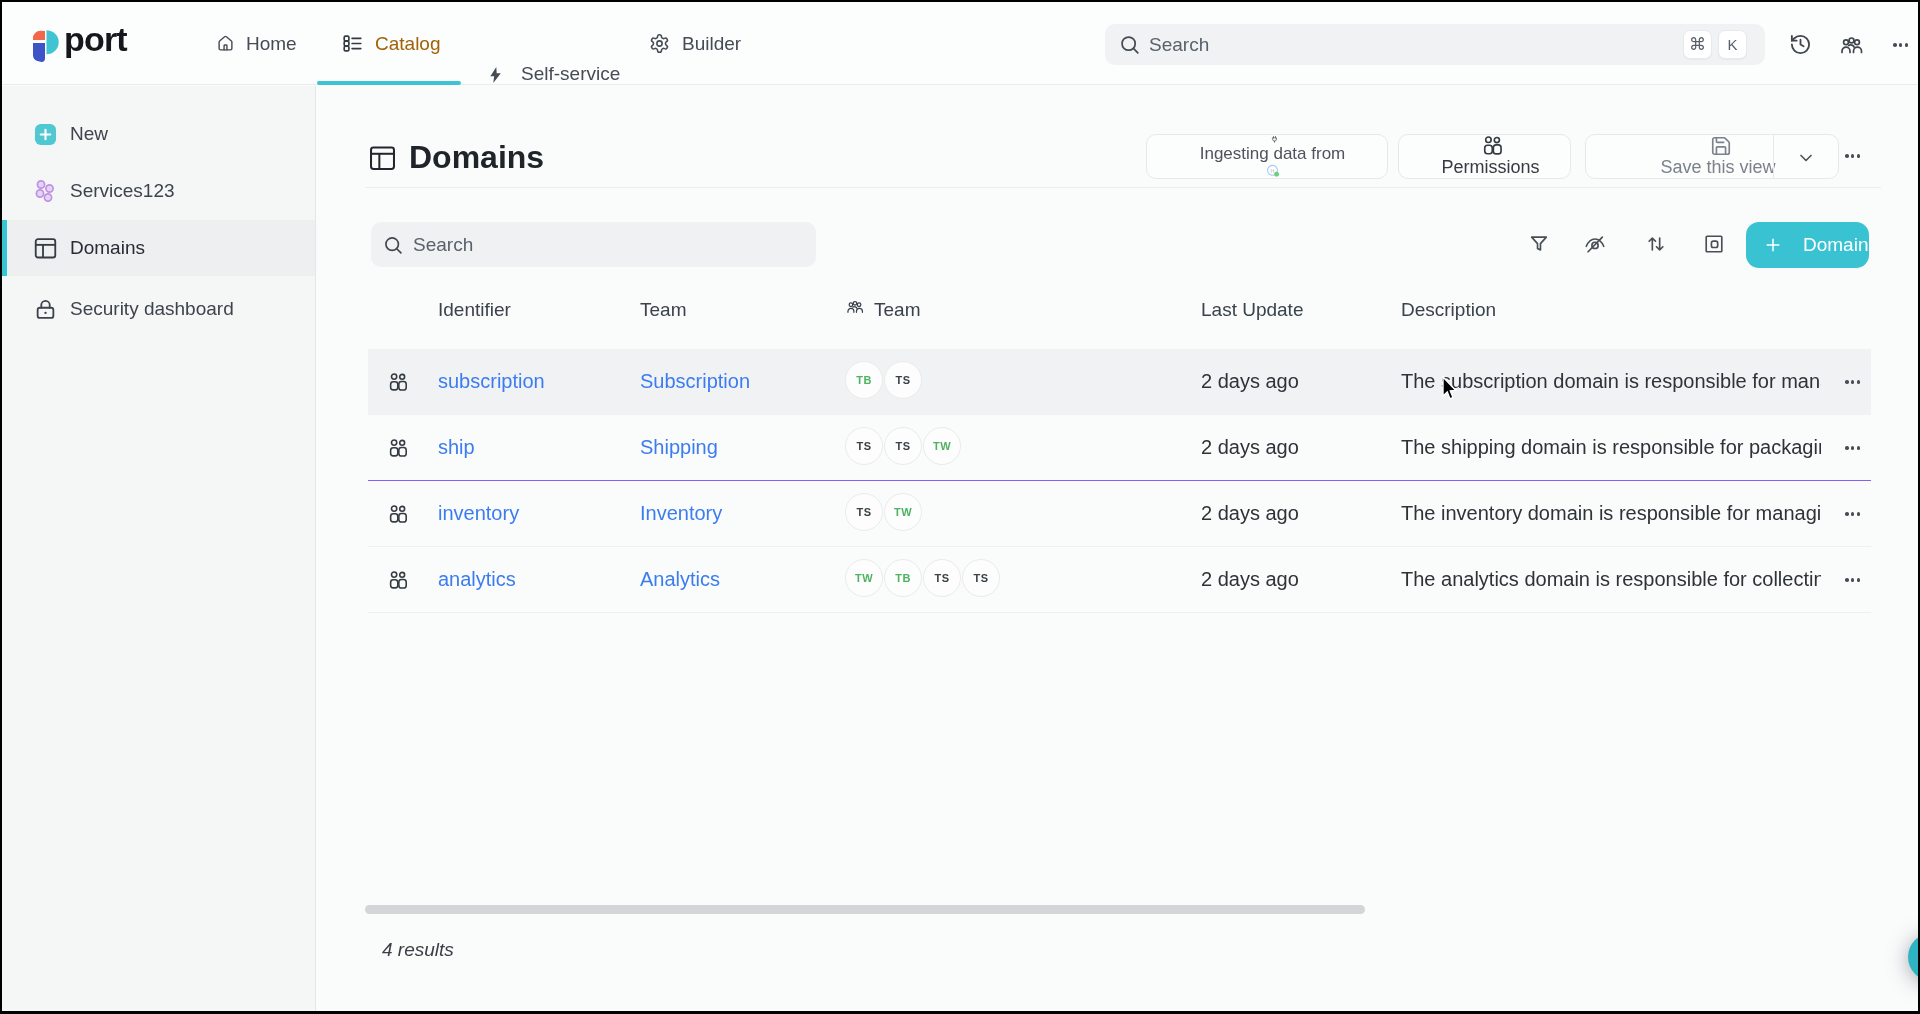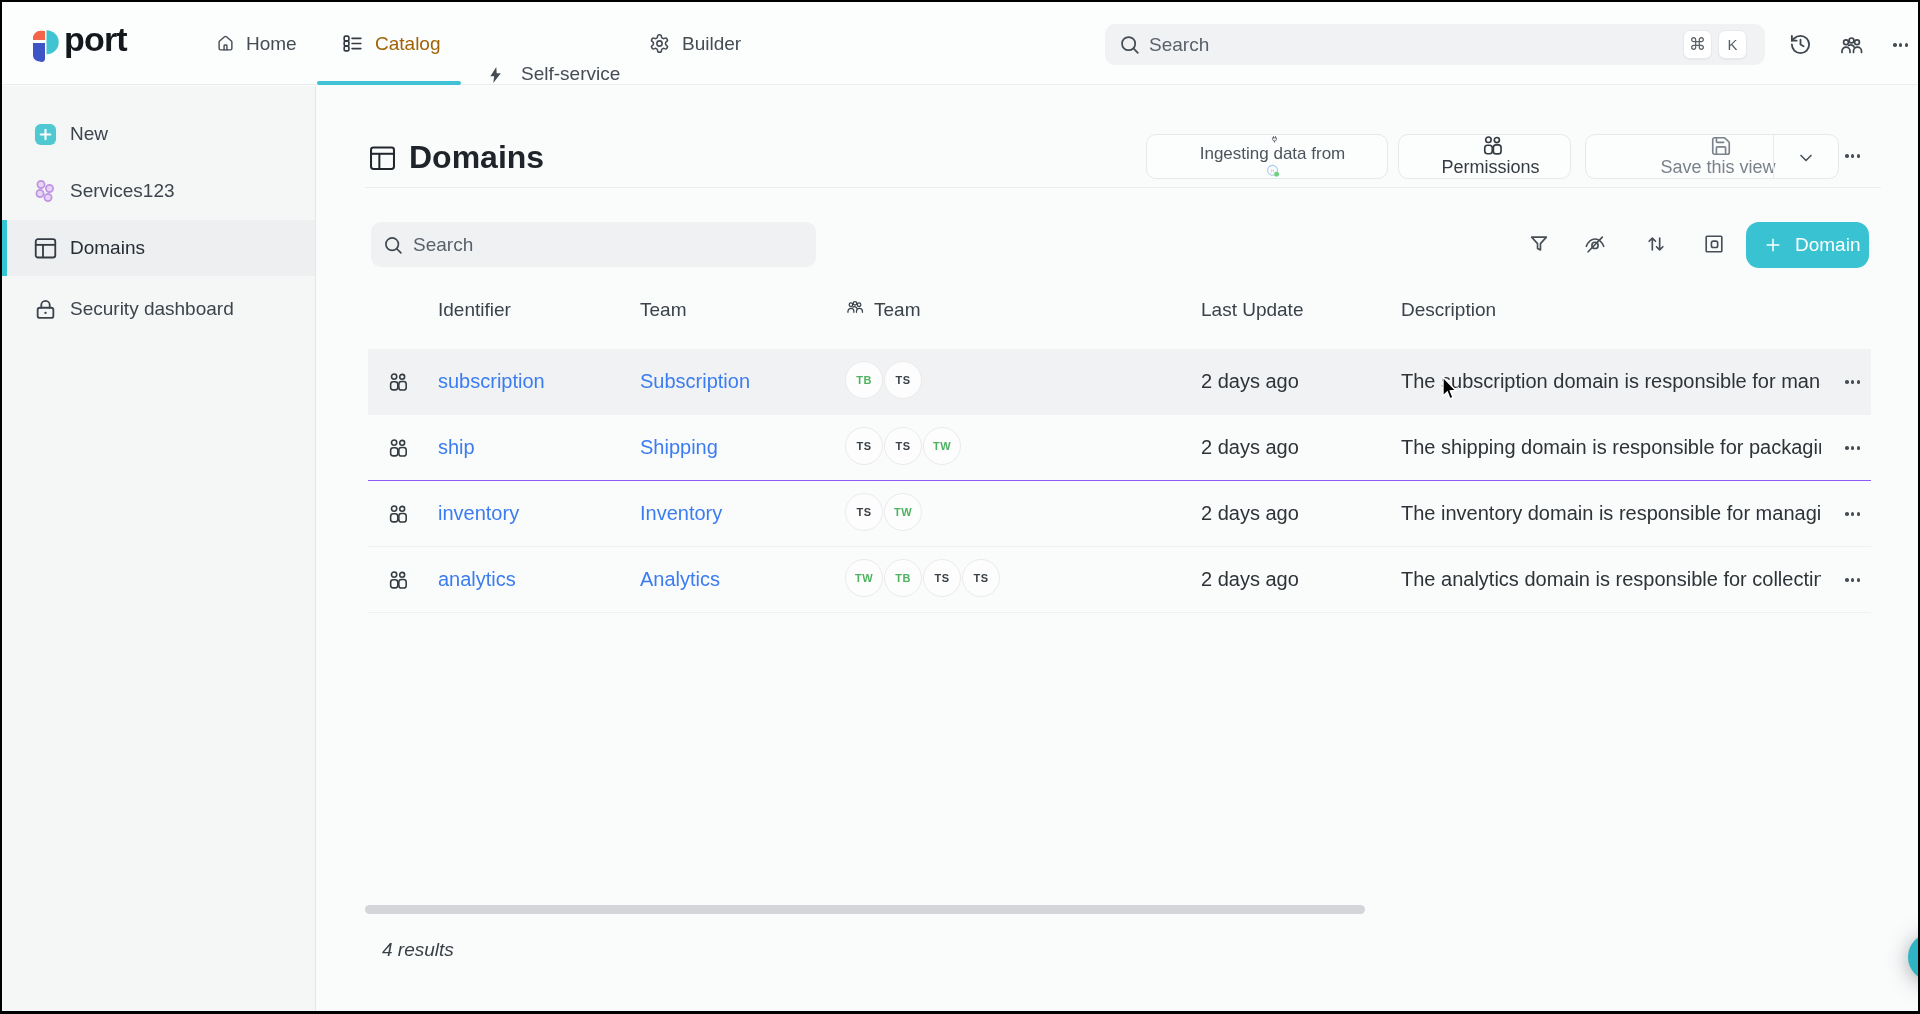--- a/index.html
+++ b/index.html
@@ -250,21 +250,21 @@
   <div class="abs" style="left:1386px; top:147px;">
     <svg width="22" height="22" viewBox="0 0 24 24" fill="none" stroke="#474e55" stroke-width="1.8" stroke-linejoin="round">
         <rect x="3.5" y="3.5" width="17" height="17" rx="1"></rect>
         <rect x="9.2" y="8.8" width="6.8" height="7" rx="2"></rect>
       </svg>
   </div>
   <div class="abs" style="left:1429px; top:136px; width:123px; height:46px; background:#39c2d1; border-radius:13px; display:flex; align-items:center; color:#fff;">
     <svg style="margin-left:17px;" width="20" height="20" viewBox="0 0 24 24" fill="none" stroke="#fff" stroke-width="1.8" stroke-linecap="round">
         <path d="M12 5v14M5 12h14"></path>
       </svg>
-    <span style="margin-left:12px; font-size:19px;">Domain</span>
+    <span style="margin-left:20px; font-size:19px;">Domain</span>
   </div>
 
   <div class="tblhead" style="left:121px;">Identifier</div>
   <div class="tblhead" style="left:323px;">Team</div>
   <div class="tblhead" style="left:528px; top:212px;">
     <svg width="20" height="19" viewBox="0 0 27 24" fill="none" stroke="#3a424b" stroke-width="1.7" stroke-linecap="round">
       <circle cx="8" cy="8.3" r="2.4"></circle>
         <circle cx="13.5" cy="6.4" r="2.4"></circle>
         <circle cx="19" cy="8.3" r="2.4"></circle>
       <path d="M4 18.5 v-1.3 a4 4 0 0 1 4-4 a4 4 0 0 1 4 4 v1.3"></path>

